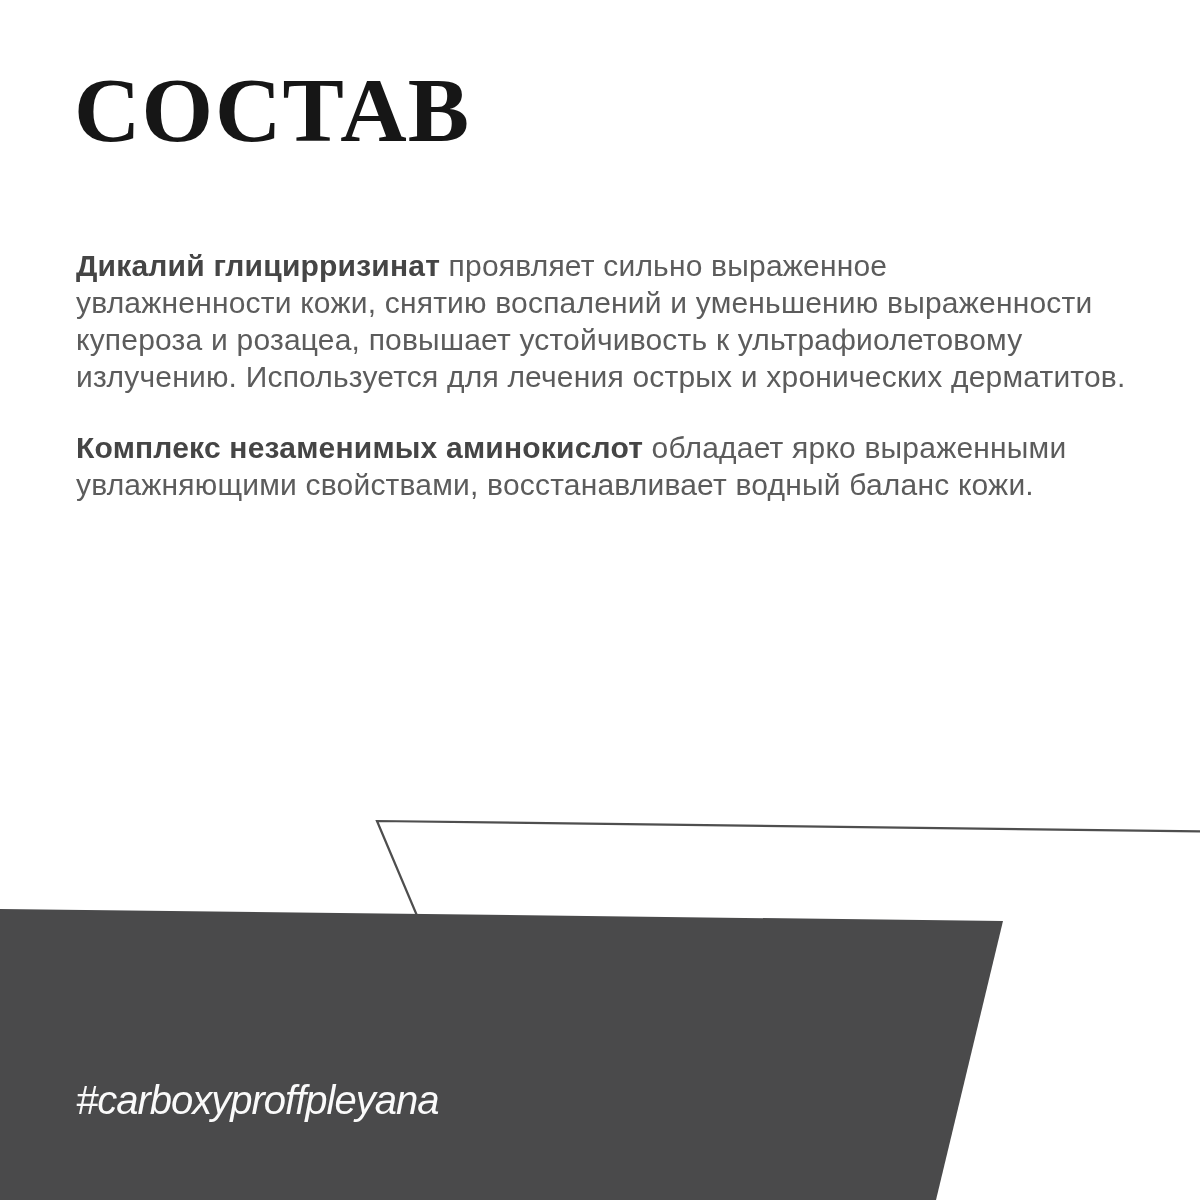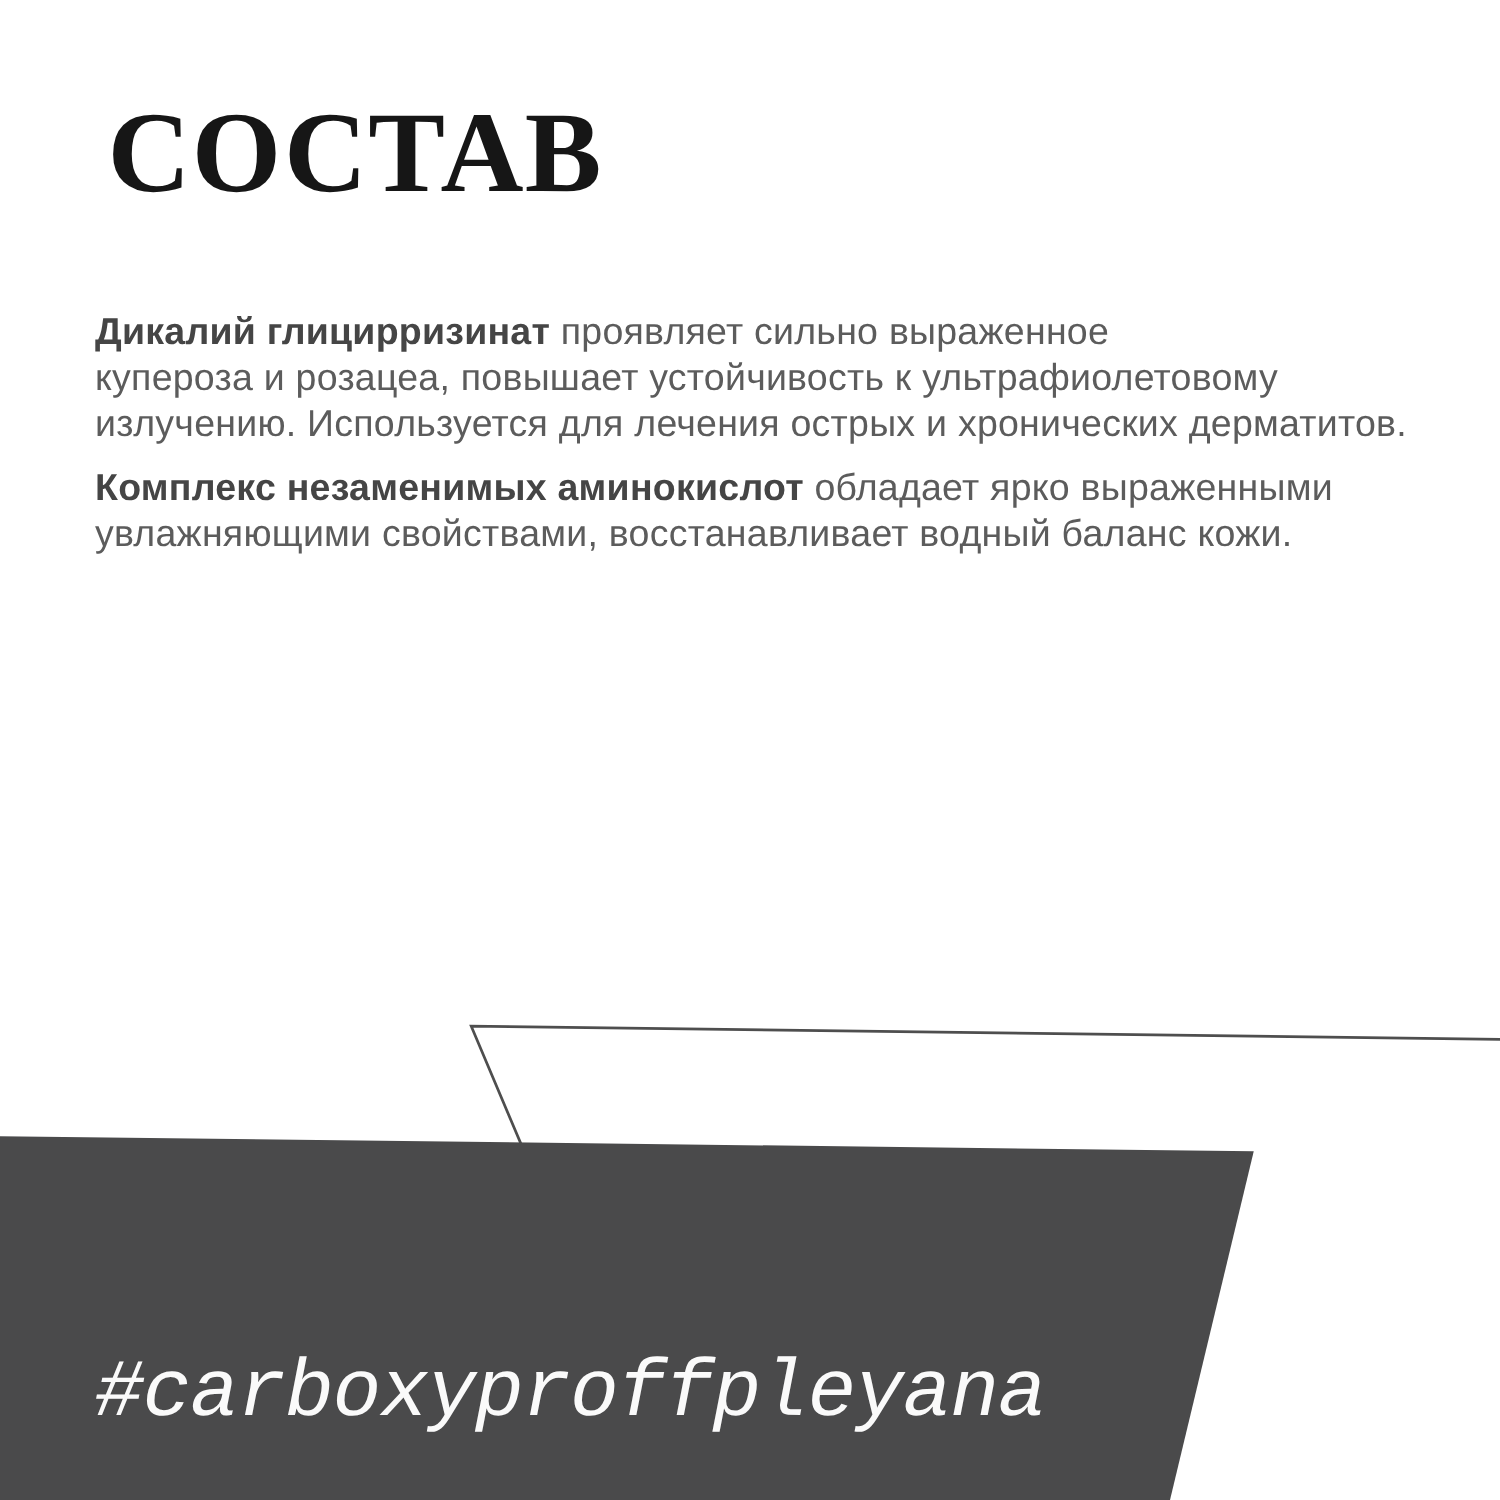--- a/index.html
+++ b/index.html
@@ -11,41 +11,41 @@
     height: 1200px;
     background: var(--background, #ffffff);
     overflow: hidden;
     font-family: "Liberation Sans", sans-serif;
   }
 
   .title {
     position: absolute;
     left: 74px;
     top: 64px;
-    margin: 12px;
+    margin: 0;
     font-family: "Liberation Serif", serif;
     font-weight: 700;
     font-size: 92px;
     line-height: 1;
     letter-spacing: 1px;
     color: var(--title, #161616);
   }
 
   .body-text {
     position: absolute;
     left: 76px;
     top: 247px;
     width: 1074px;
     font-size: 30px;
     line-height: 37px;
     letter-spacing: 0.2px;
     color: var(--body-text, #5c5c5c);
   }
 
-  .para + .para { margin-top: 14px; }
+  .para + .para { margin-top: 34px; }
 
   .line { white-space: nowrap; }
 
   .lead {
     font-weight: 700;
     color: var(--body-bold, #454545);
   }
 
   .shapes {
     position: absolute;
@@ -53,38 +53,39 @@
     top: 0;
     width: 1200px;
     height: 1200px;
     display: block;
   }
 
   .hashtag {
     position: absolute;
     left: 76px;
     top: 1076px;
-    font-family: Liberation Mono, monospace;
+    font-family: Liberation Sans, sans-serif;
     font-style: italic;
-    font-size: 65px;
+    font-size: 40px;
     line-height: 1.2;
     letter-spacing: -1px;
     color: var(--hashtag-text, #fafafa);
   }
 </style>
 </head>
 <body>
 
 <div class="canvas">
 
   <h1 class="title">СОСТАВ</h1>
 
   <div class="body-text">
       <div class="para">
         <div class="line"><span class="lead">Дикалий глицирризинат</span> проявляет сильно выраженное</div>
+        <div class="line">увлажненности кожи, снятию воспалений и уменьшению выраженности</div>
         <div class="line">купероза и розацеа, повышает устойчивость к ультрафиолетовому</div>
         <div class="line">излучению. Используется для лечения острых и хронических дерматитов.</div>
       </div>
       <div class="para">
         <div class="line"><span class="lead">Комплекс незаменимых аминокислот</span> обладает ярко выраженными</div>
         <div class="line">увлажняющими свойствами, восстанавливает водный баланс кожи.</div>
       </div>
       <div class="para">
       </div>
     </div>

